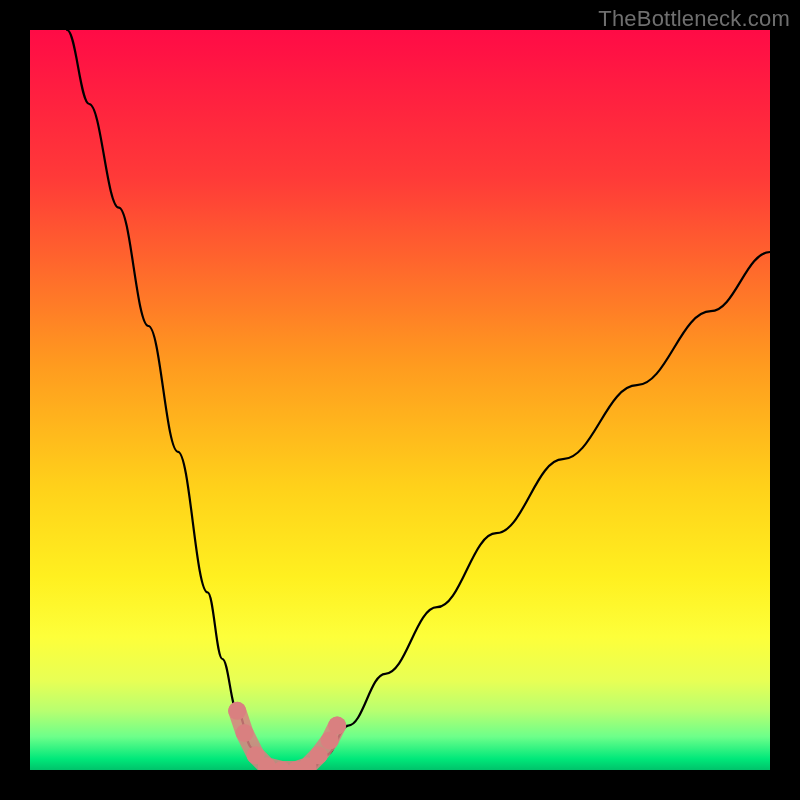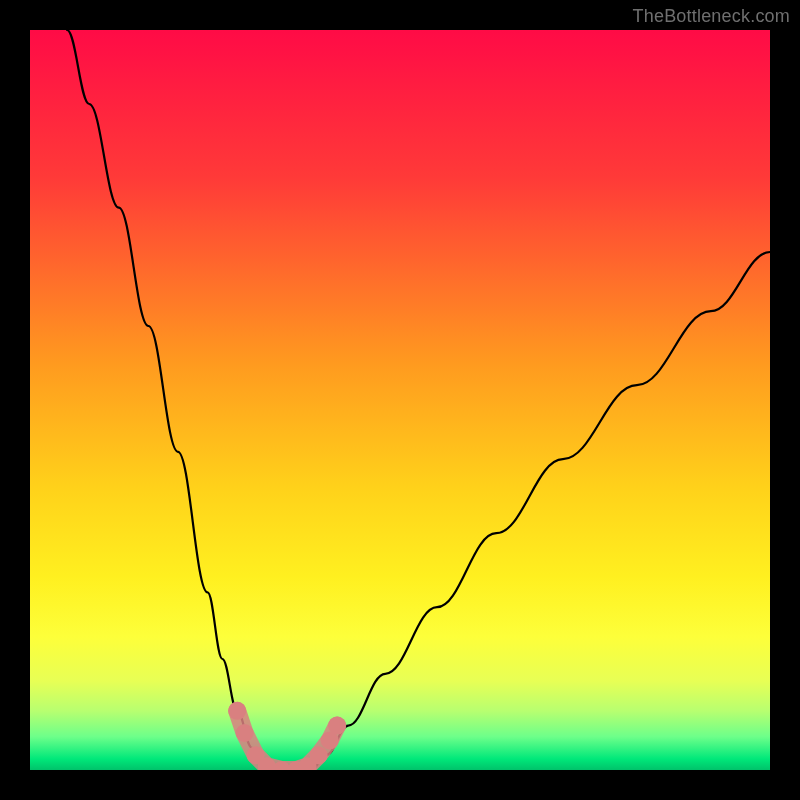--- a/index.html
+++ b/index.html
@@ -32,21 +32,21 @@
     left: 0;
     top: 0;
     width: 100%;
     height: 100%;
   }
   .watermark {
     position: absolute;
     top: 6px;
     right: 10px;
     color: #6f6f6f;
-    font-size: 18px;
+    font-size: 22px;
     letter-spacing: 0.2px;
     font-weight: 500;
   }
   svg.curves {
     position: absolute;
     left: 0;
     top: 0;
     width: 100%;
     height: 100%;
   }

